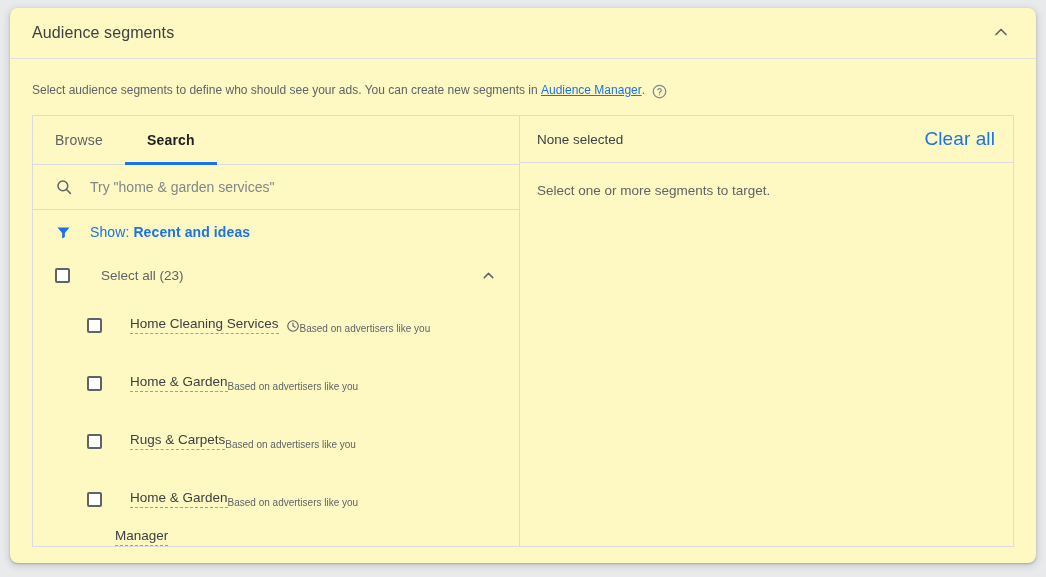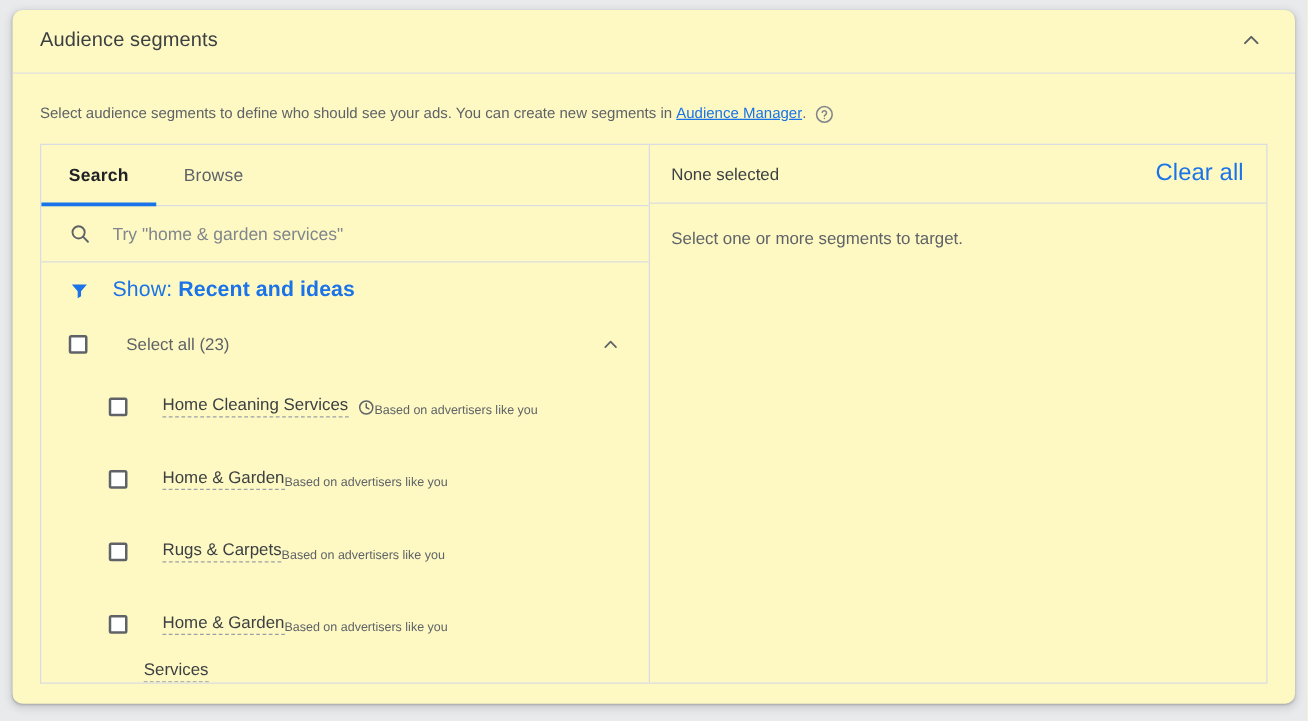--- a/index.html
+++ b/index.html
@@ -178,21 +178,21 @@
     display: flex;
     align-items: center;
     height: 44px;
     padding: 0 22px;
     box-sizing: border-box;
     cursor: pointer;
   }
   .filter-icon { display: flex; flex: 0 0 auto; }
   .filter-text {
     margin-left: 18px;
-    font-size: 17px;
+    font-size: 14px;
     color: #1a73e8;
     letter-spacing: .1px;
   }
   .filter-text b { font-weight: bold; }
 
   .selectall-row {
     display: flex;
     align-items: center;
     height: 42px;
     padding: 0 18px 0 22px;
@@ -321,25 +321,25 @@
         <circle cx="12" cy="17.2" r="1" fill="#80868b" stroke="none"></circle>
       </svg>
     </span>
   </div>
 
   <div class="panel">
 
     <div class="left-pane">
 
       <div class="tabs">
+        <div class="tab">
+          <span>Browse</span>
+        </div>
         <div class="tab active">
           <span>Search</span>
-        </div>
-        <div class="tab">
-          <span>Browse</span>
         </div>
       </div>
 
       <div class="search-row">
         <span class="search-icon">
           <svg width="18" height="18" viewBox="0 0 24 24" fill="none" stroke="#5f6368" stroke-width="2" stroke-linecap="round">
             <circle cx="10.5" cy="10.5" r="6.5"></circle>
             <line x1="15.4" y1="15.4" x2="20.5" y2="20.5"></line>
           </svg>
         </span>
@@ -409,21 +409,21 @@
             <div class="seg-title-row">
               <span class="seg-title">Home &amp; Garden</span>
             </div>
             <div class="seg-sub">Based on advertisers like you</div>
           </div>
         </div>
 
         <div class="seg-item cut">
           <div class="seg-body">
             <div class="seg-title-row">
-              <span class="seg-title">Services</span>
+              <span class="seg-title">Manager</span>
             </div>
           </div>
         </div>
 
       </div>
     </div>
 
     <div class="right-pane">
       <div class="right-header">
         <span class="right-header-title">None selected</span>

